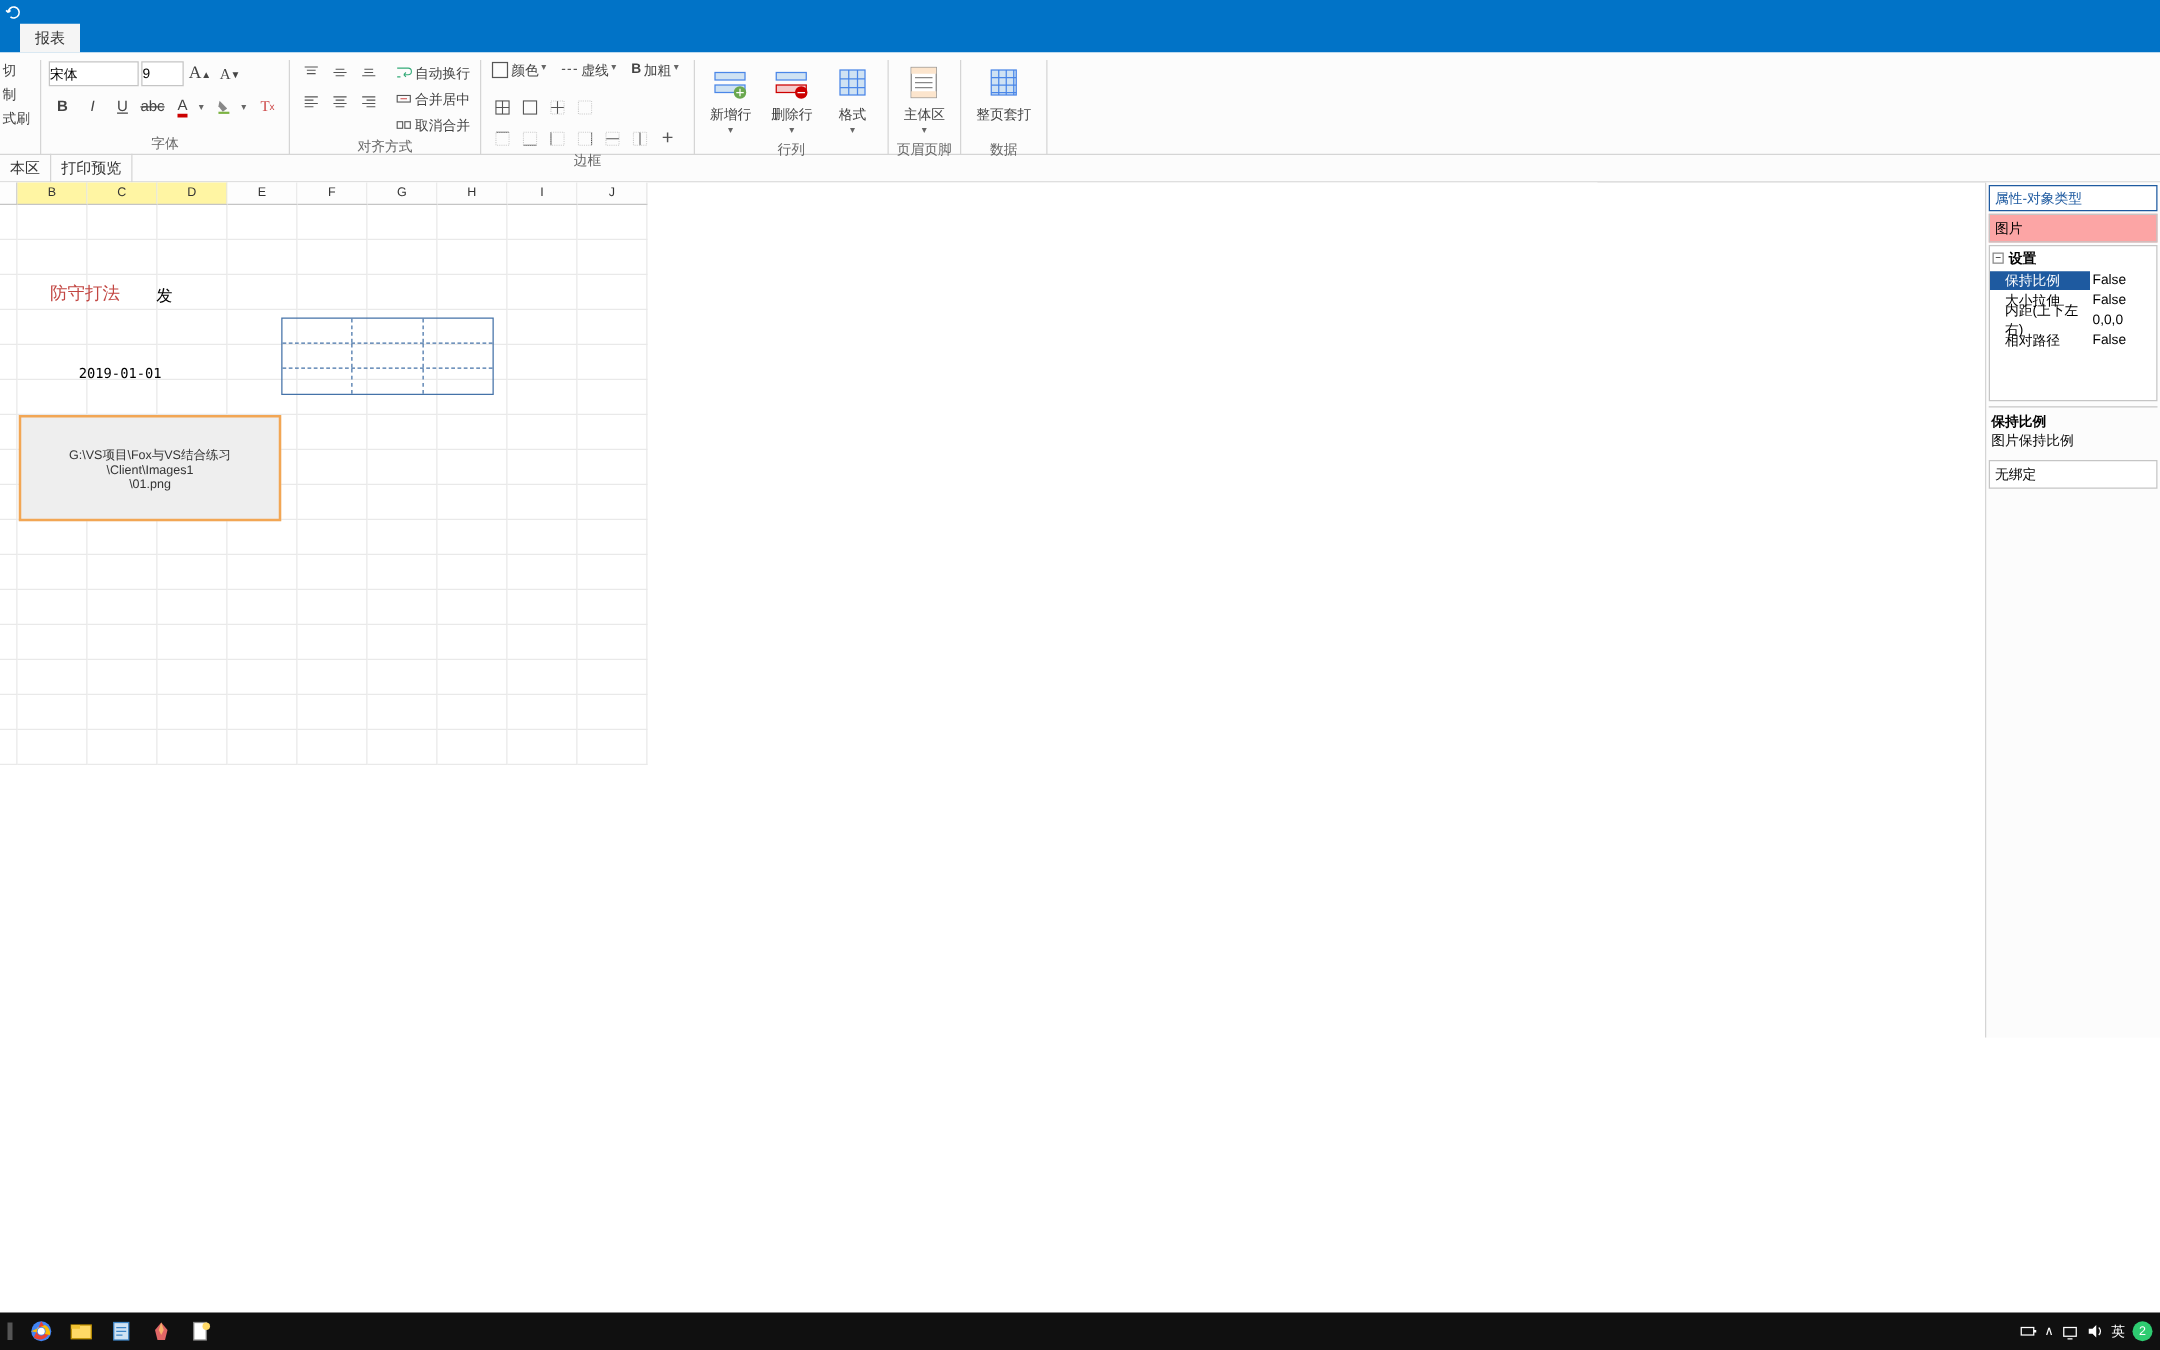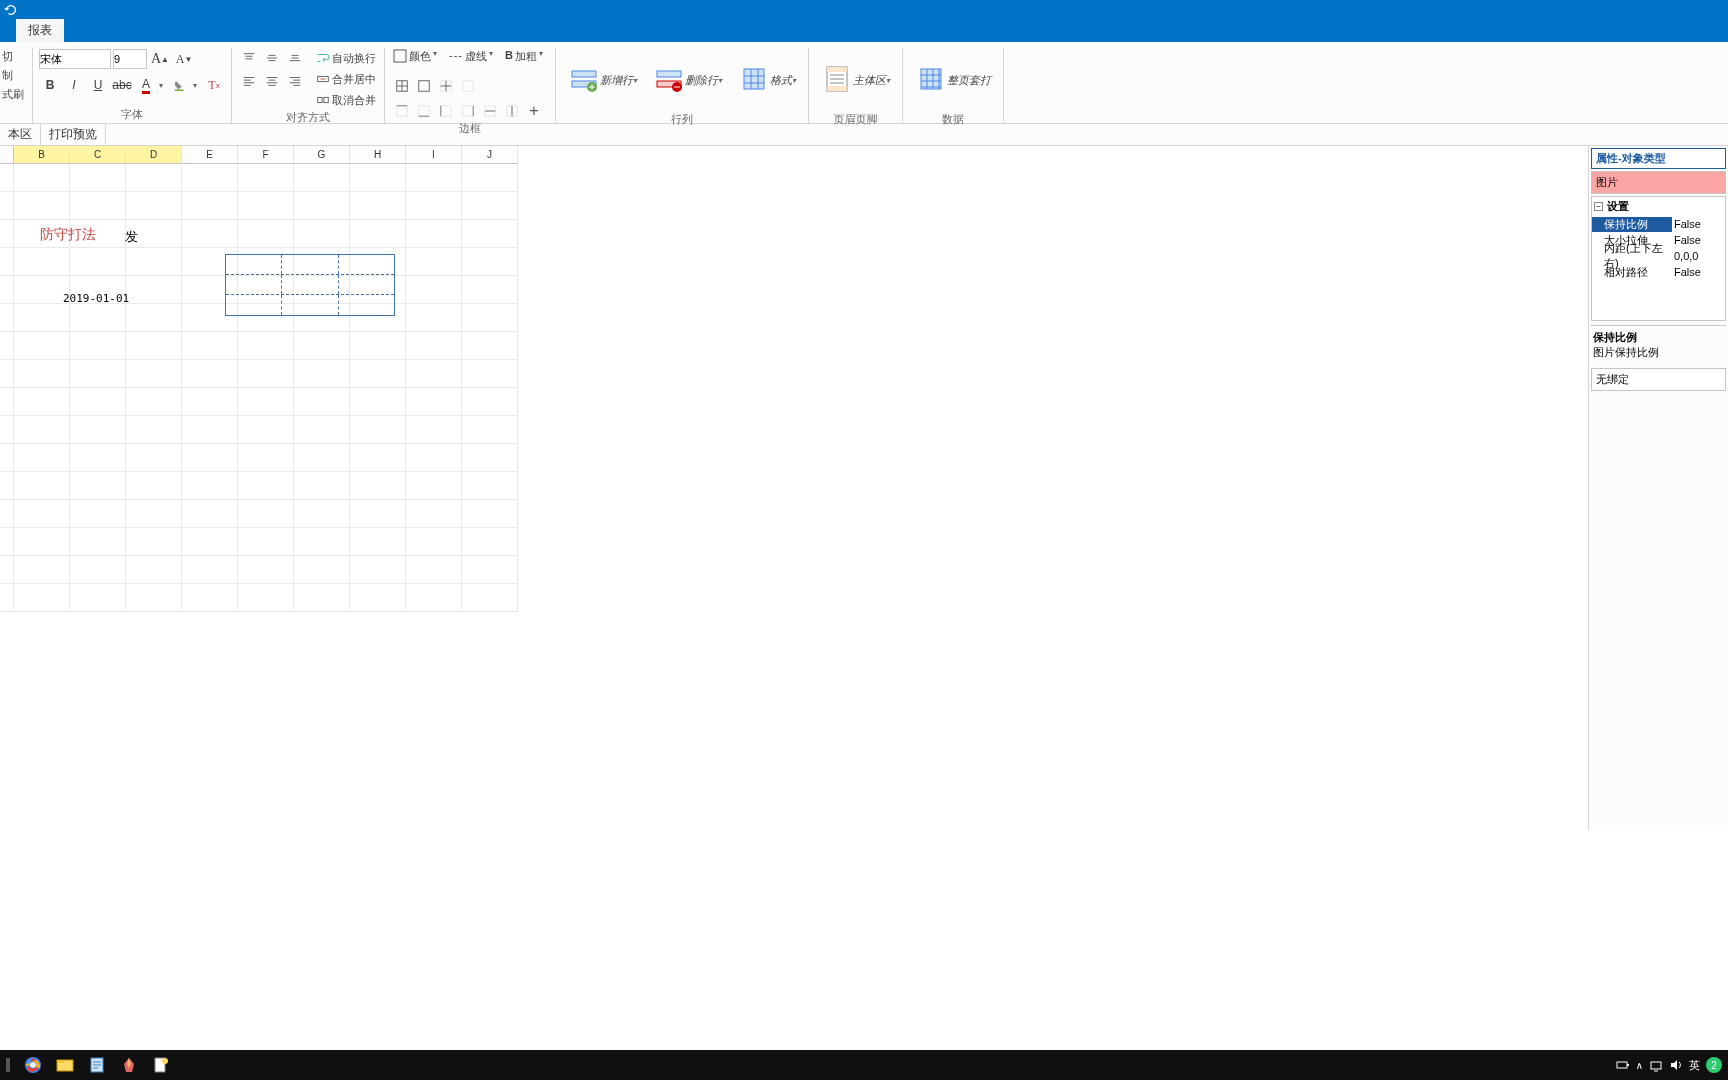--- a/index.html
+++ b/index.html
@@ -38,21 +38,21 @@
 .align-add { display: flex; flex-direction: column; gap: 1px; margin-left: 4px; }
 .align-cmd { display: flex; align-items: center; gap: 2px; font-size: 11px; padding: 0 2px; height: 20px; cursor: pointer; color: #444; }
 .align-cmd-icon { width: 14px; height: 14px; }
 
 
 .border-row { display: flex; align-items: center; gap: 0; height: 21px; }
 .border-top-row { display: flex; align-items: center; gap: 4px; height: 21px; margin-bottom: 2px; flex-wrap: nowrap; }
 .border-label-btn { display: flex; align-items: flex-start; gap: 2px; font-size: 11px; padding: 0 2px; cursor: pointer; color: #444; height: 20px; }
 
 
-.big-btn { display: flex; flex-direction: row; align-items: center; justify-content: flex-start; padding: 2px 6px; cursor: pointer; color: #444; font-size: 11px; min-width: 42px; height: 64px; font-style: italic; }
+.big-btn { display: flex; flex-direction: column; align-items: center; justify-content: flex-start; padding: 2px 6px; cursor: pointer; color: #444; font-size: 11px; min-width: 42px; height: 64px; }
 .big-btn-icon { width: 32px; height: 32px; display: flex; align-items: center; justify-content: center; margin-bottom: 2px; }
 .big-btn .dd { font-size: 8px; color: #666; }
 
 
 .subtabs { height: 22px; background: #fcfcfc; border-bottom: 1px solid #d5d5d5; display: flex; align-items: center; font-size: 12px; }
 .subtab { padding: 3px 8px; border-right: 1px solid #d5d5d5; cursor: pointer; color: #333; }
 .subtab.left-stub { font-weight: normal; }
 
 
 .sheet-wrap { position: absolute; top: 146px; left: 0; right: 450px; bottom: 0; }
@@ -68,21 +68,21 @@
 .red-text { color: #c24642; font-size: 14px; }
 .image-placeholder { position: absolute; border: 2px solid #f2a654; background: #eee; display: flex; align-items: center; justify-content: center; font-family: Consolas, monospace; font-size: 10px; text-align: center; padding: 6px; color: #333; }
 .table-overlay { position: absolute; border: 1px solid #4472a8; }
 .table-overlay .t-row { display: flex; height: 20px; border-bottom: 1px dashed #4472a8; }
 .table-overlay .t-cell { flex: 1; border-right: 1px dashed #4472a8; }
 .table-overlay .t-cell:last-child { border-right: none; }
 .table-overlay .t-row:last-child { border-bottom: none; }
 
 
 .props { position: absolute; top: 146px; right: 0; width: 140px; bottom: 250px; background: #fcfcfc; font-size: 11px; border-left: 1px solid #d5d5d5; }
-.props-title { border: 1px solid #1e5aa0; background: #fff; color: #1e5aa0; font-weight: bold; padding: 2px 4px; font-size: 11px; margin: 2px; }
+.props-title { border: 1px solid #1e5aa0; background: #fff; color: #1e5aa0; font-weight: normal; padding: 2px 4px; font-size: 11px; margin: 2px; }
 .props-type { border: 1px solid #c5c5c5; padding: 3px 4px; margin: 2px; background: #fca5a5; }
 .props-grid { margin: 2px; border: 1px solid #c5c5c5; background: #fff; }
 .props-cat { display: flex; align-items: center; padding: 2px 2px; gap: 4px; }
 .props-exp { width: 9px; height: 9px; border: 1px solid #888; display: flex; align-items: center; justify-content: center; font-size: 8px; line-height: 1; }
 .props-row { display: flex; height: 16px; align-items: center; }
 .props-key { width: 80px; padding-left: 12px; }
 .props-val { flex: 1; padding-left: 2px; }
 .props-row.sel .props-key { background: #1e5aa0; color: #fff; }
 .props-desc { margin: 4px 2px 2px 2px; border-top: 1px solid #c5c5c5; padding: 4px 2px; }
 .props-desc-title { font-weight: bold; }
@@ -612,20 +612,26 @@
       <div class="t-row">
           <div class="t-cell"></div>
           <div class="t-cell"></div>
           <div class="t-cell"></div>
         </div>
       <div class="t-row">
           <div class="t-cell"></div>
           <div class="t-cell"></div>
           <div class="t-cell"></div>
         </div>
+    </div>
+      <div class="image-placeholder" style="left:15px;top:168px;width:210px;height:85px;">
+      <div>
+        <span>G:\VS项目\Fox与VS结合练习\Client\Images1</span><br>
+        <span>\01.png</span>
+      </div>
     </div>
     </div>
 </div>
 
 <div class="props">
   <div class="props-title">属性-对象类型</div>
   <div class="props-type">图片</div>
   <div class="props-grid">
     <div class="props-cat">
       <span class="props-exp">−</span>

